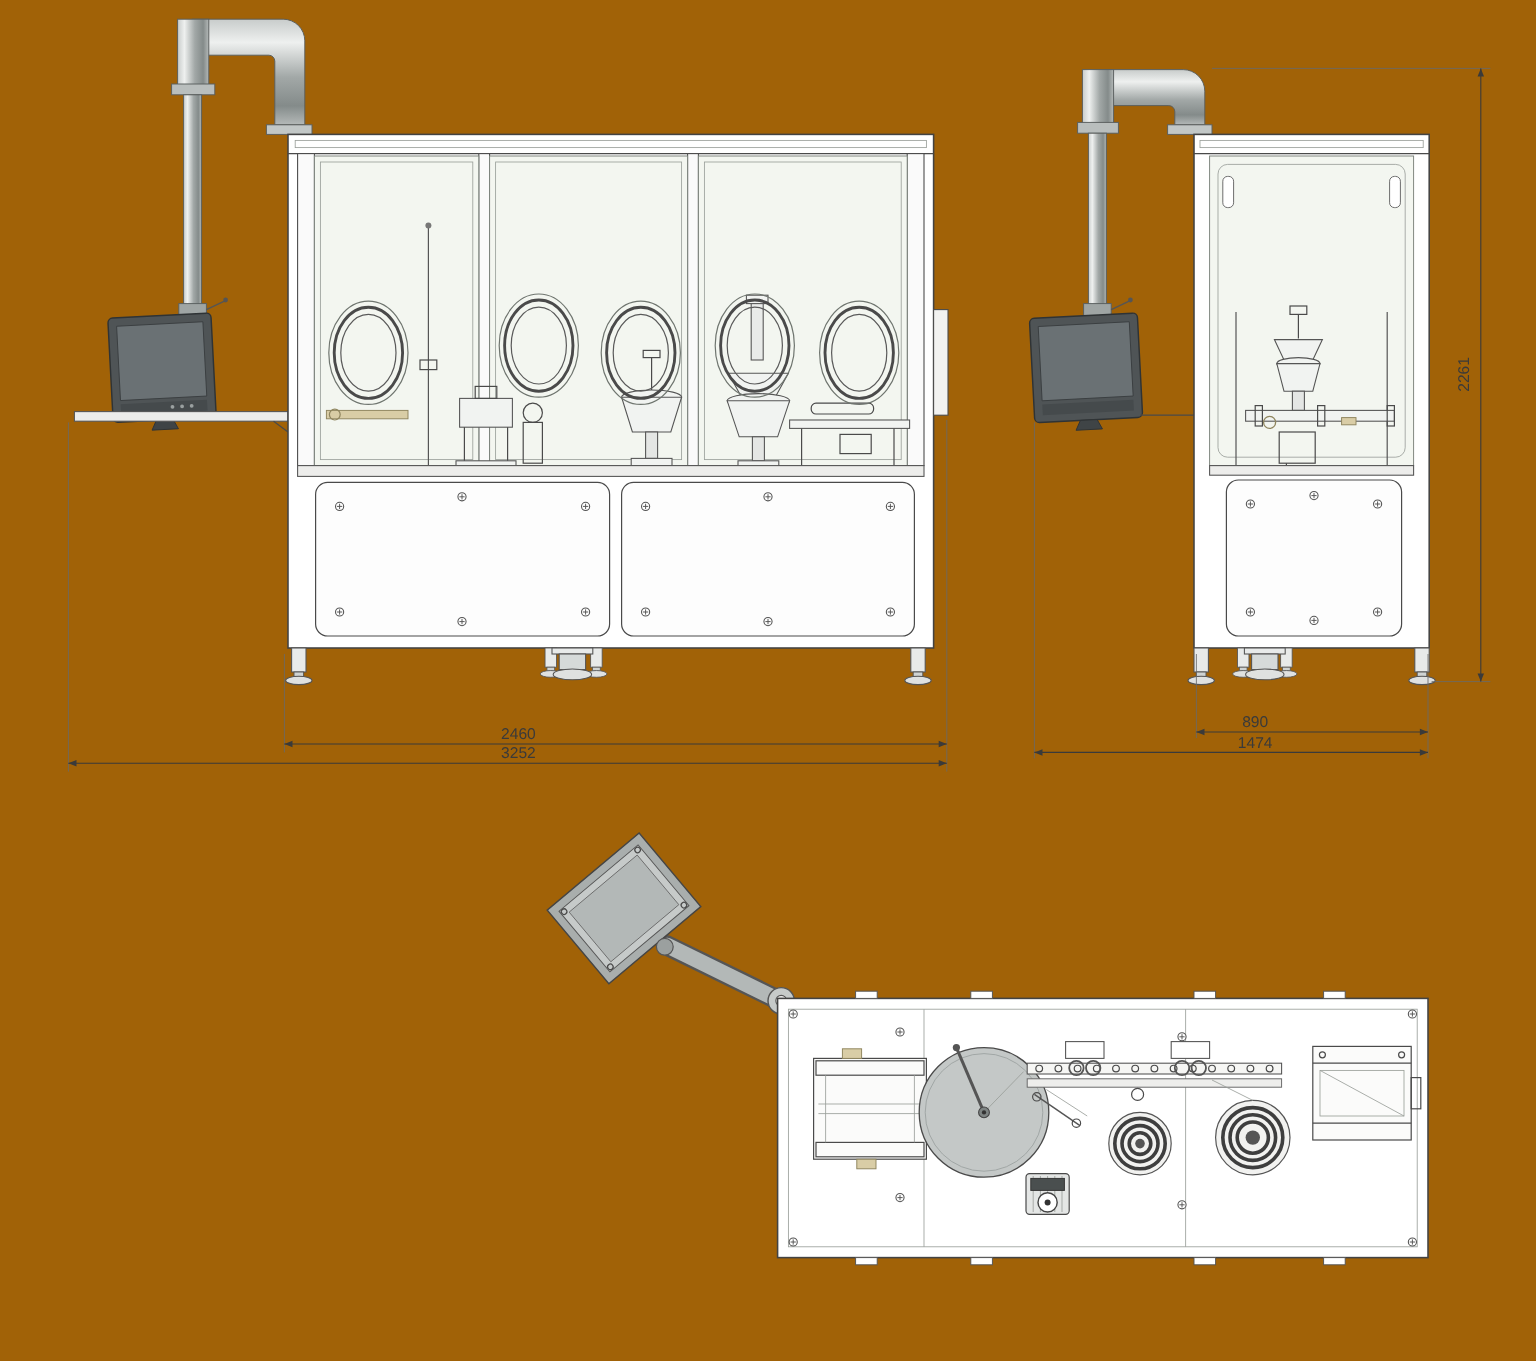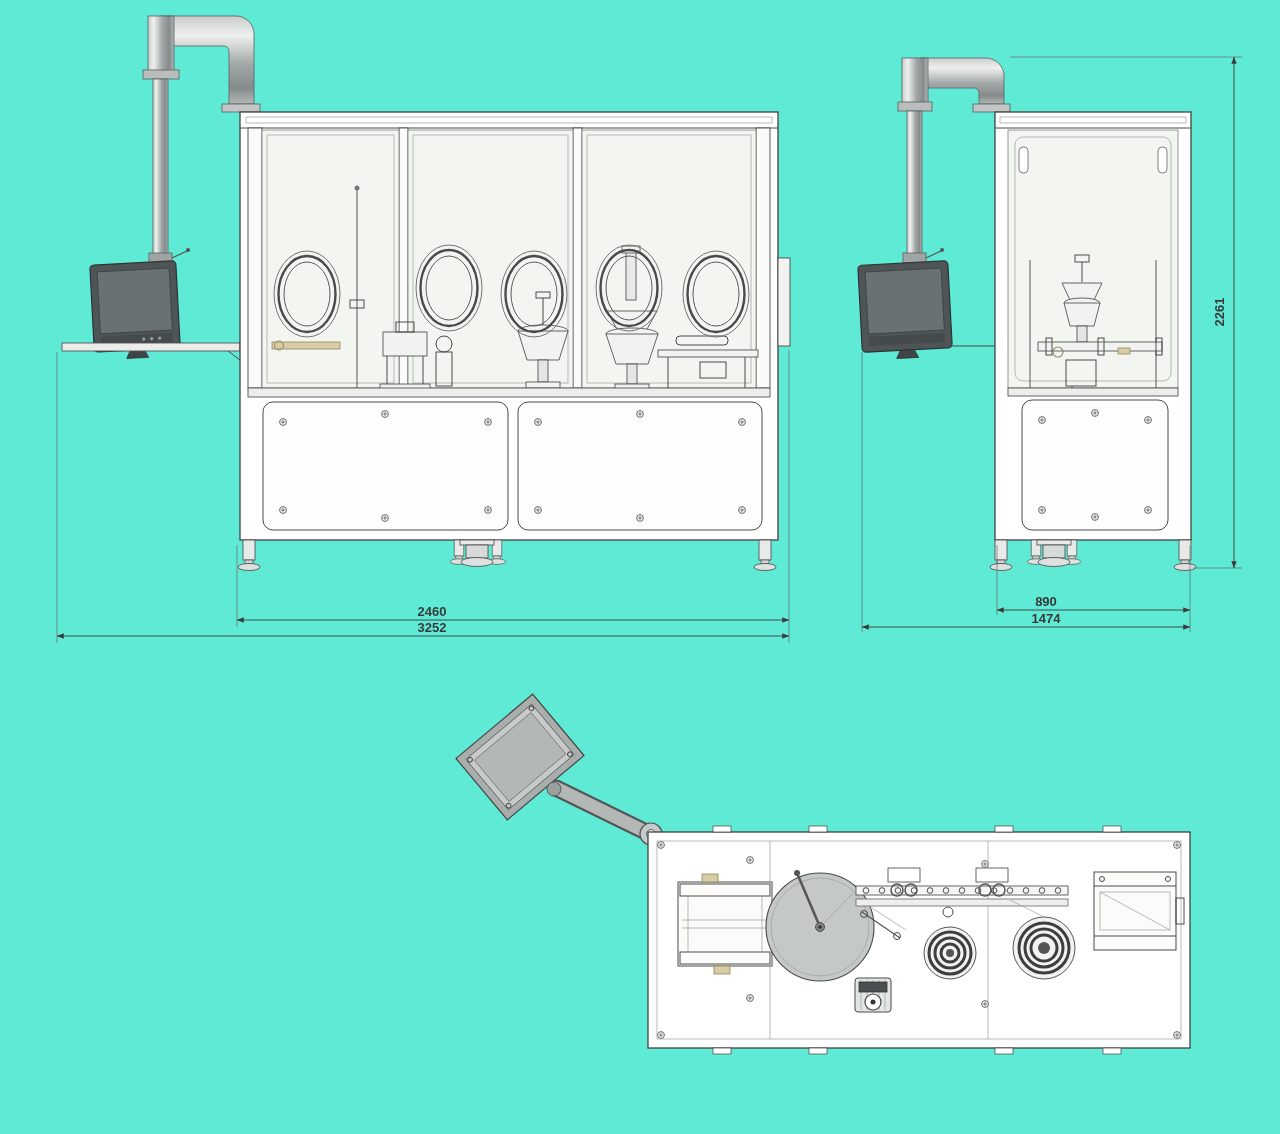--- a/index.html
+++ b/index.html
@@ -1,17 +1,17 @@
 <!DOCTYPE html>
 <html><head>
 <meta charset="utf-8">
 <style>
   html,body{margin:0;padding:0;background:#ffffff;}
-  .canvas{position:relative;width:1280px;height:1134px;background:#5eead4;overflow:hidden;
-          font-family:"Liberation Sans", sans-serif;font-weight:bold;}
+  .canvas{position:relative;width:1280px;height:1134px;background:#a16207;overflow:hidden;
+          font-family:"Liberation Sans", sans-serif;}
   svg{display:block;}
   .ln{fill:none;stroke:#4a4a4a;stroke-width:1;}
   .lnt{fill:none;stroke:#9a9f9a;stroke-width:0.7;}
   .fw{fill:#ffffff;stroke:#434343;stroke-width:1.3;}
   .glass{fill:#f3f6f0;stroke:#7c837c;stroke-width:0.8;}
   .panel{fill:#fdfdfd;stroke:#4a4a4a;stroke-width:1;}
   .metalV{fill:url(#metalV);stroke:#5a5f5f;stroke-width:0.8;}
   .metalH{fill:url(#metalH);stroke:#5a5f5f;stroke-width:0.8;}
   .equip{fill:#f1f3f1;stroke:#555555;stroke-width:0.9;}
   .beige{fill:#d9cda6;stroke:#8f855e;stroke-width:0.8;}

